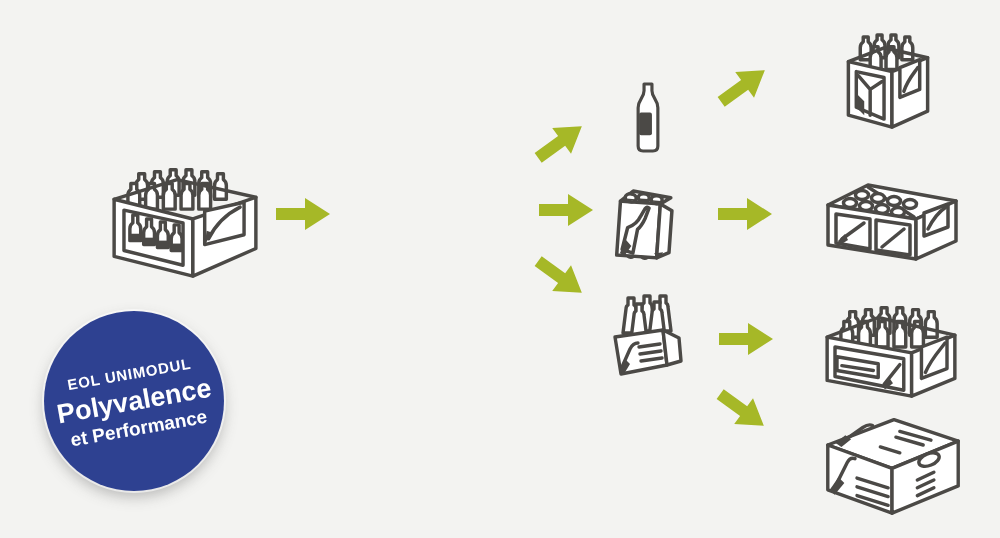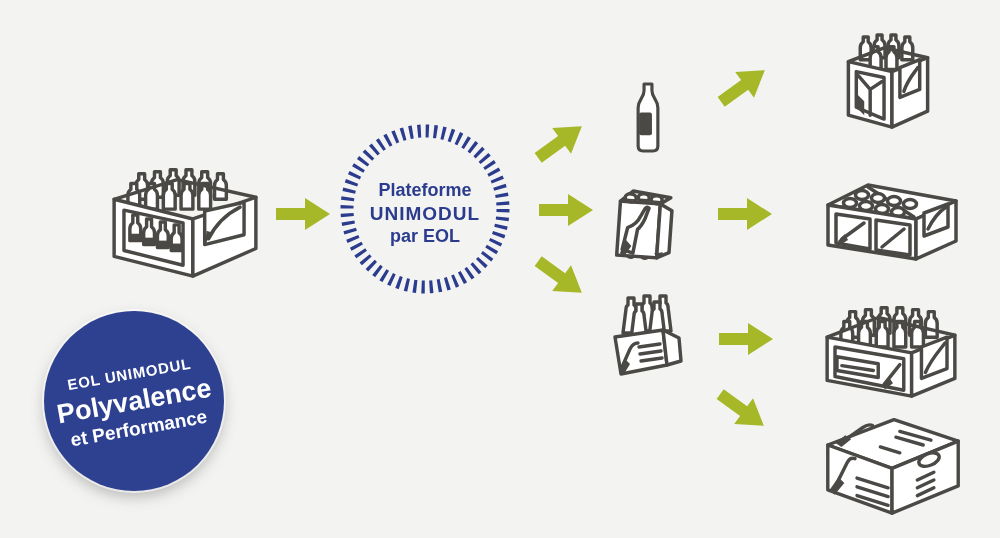--- a/index.html
+++ b/index.html
@@ -81,30 +81,20 @@
       </g>
     </svg>
   </div>
 
   <div class="abs arrow" style="left:274px;top:194px">
     <svg viewBox="0 0 58 40">
         <path d="M2,14 H31 V4 L56,20 31,36 V26 H2 Z" fill="#a6b827"></path>
       </svg>
   </div>
 
-  <div class="abs platform">
-    <svg class="ticks" viewBox="0 0 170 170">
-      <circle cx="85" cy="85" r="78" fill="none" stroke="#2b3c8e" stroke-width="13" stroke-dasharray="3.3 4.87"></circle>
-    </svg>
-    <div class="ptext">
-      <div class="l1">Plateforme</div>
-      <div class="l2">UNIMODUL</div>
-      <div class="l3">par EOL</div>
-    </div>
-  </div>
 
   <div class="abs arrow rot-up" style="left:531px;top:122px">
     <svg viewBox="0 0 58 40">
         <path d="M2,14 H31 V4 L56,20 31,36 V26 H2 Z" fill="#a6b827"></path>
       </svg>
   </div>
   <div class="abs arrow" style="left:537px;top:190px">
     <svg viewBox="0 0 58 40">
         <path d="M2,14 H31 V4 L56,20 31,36 V26 H2 Z" fill="#a6b827"></path>
       </svg>

